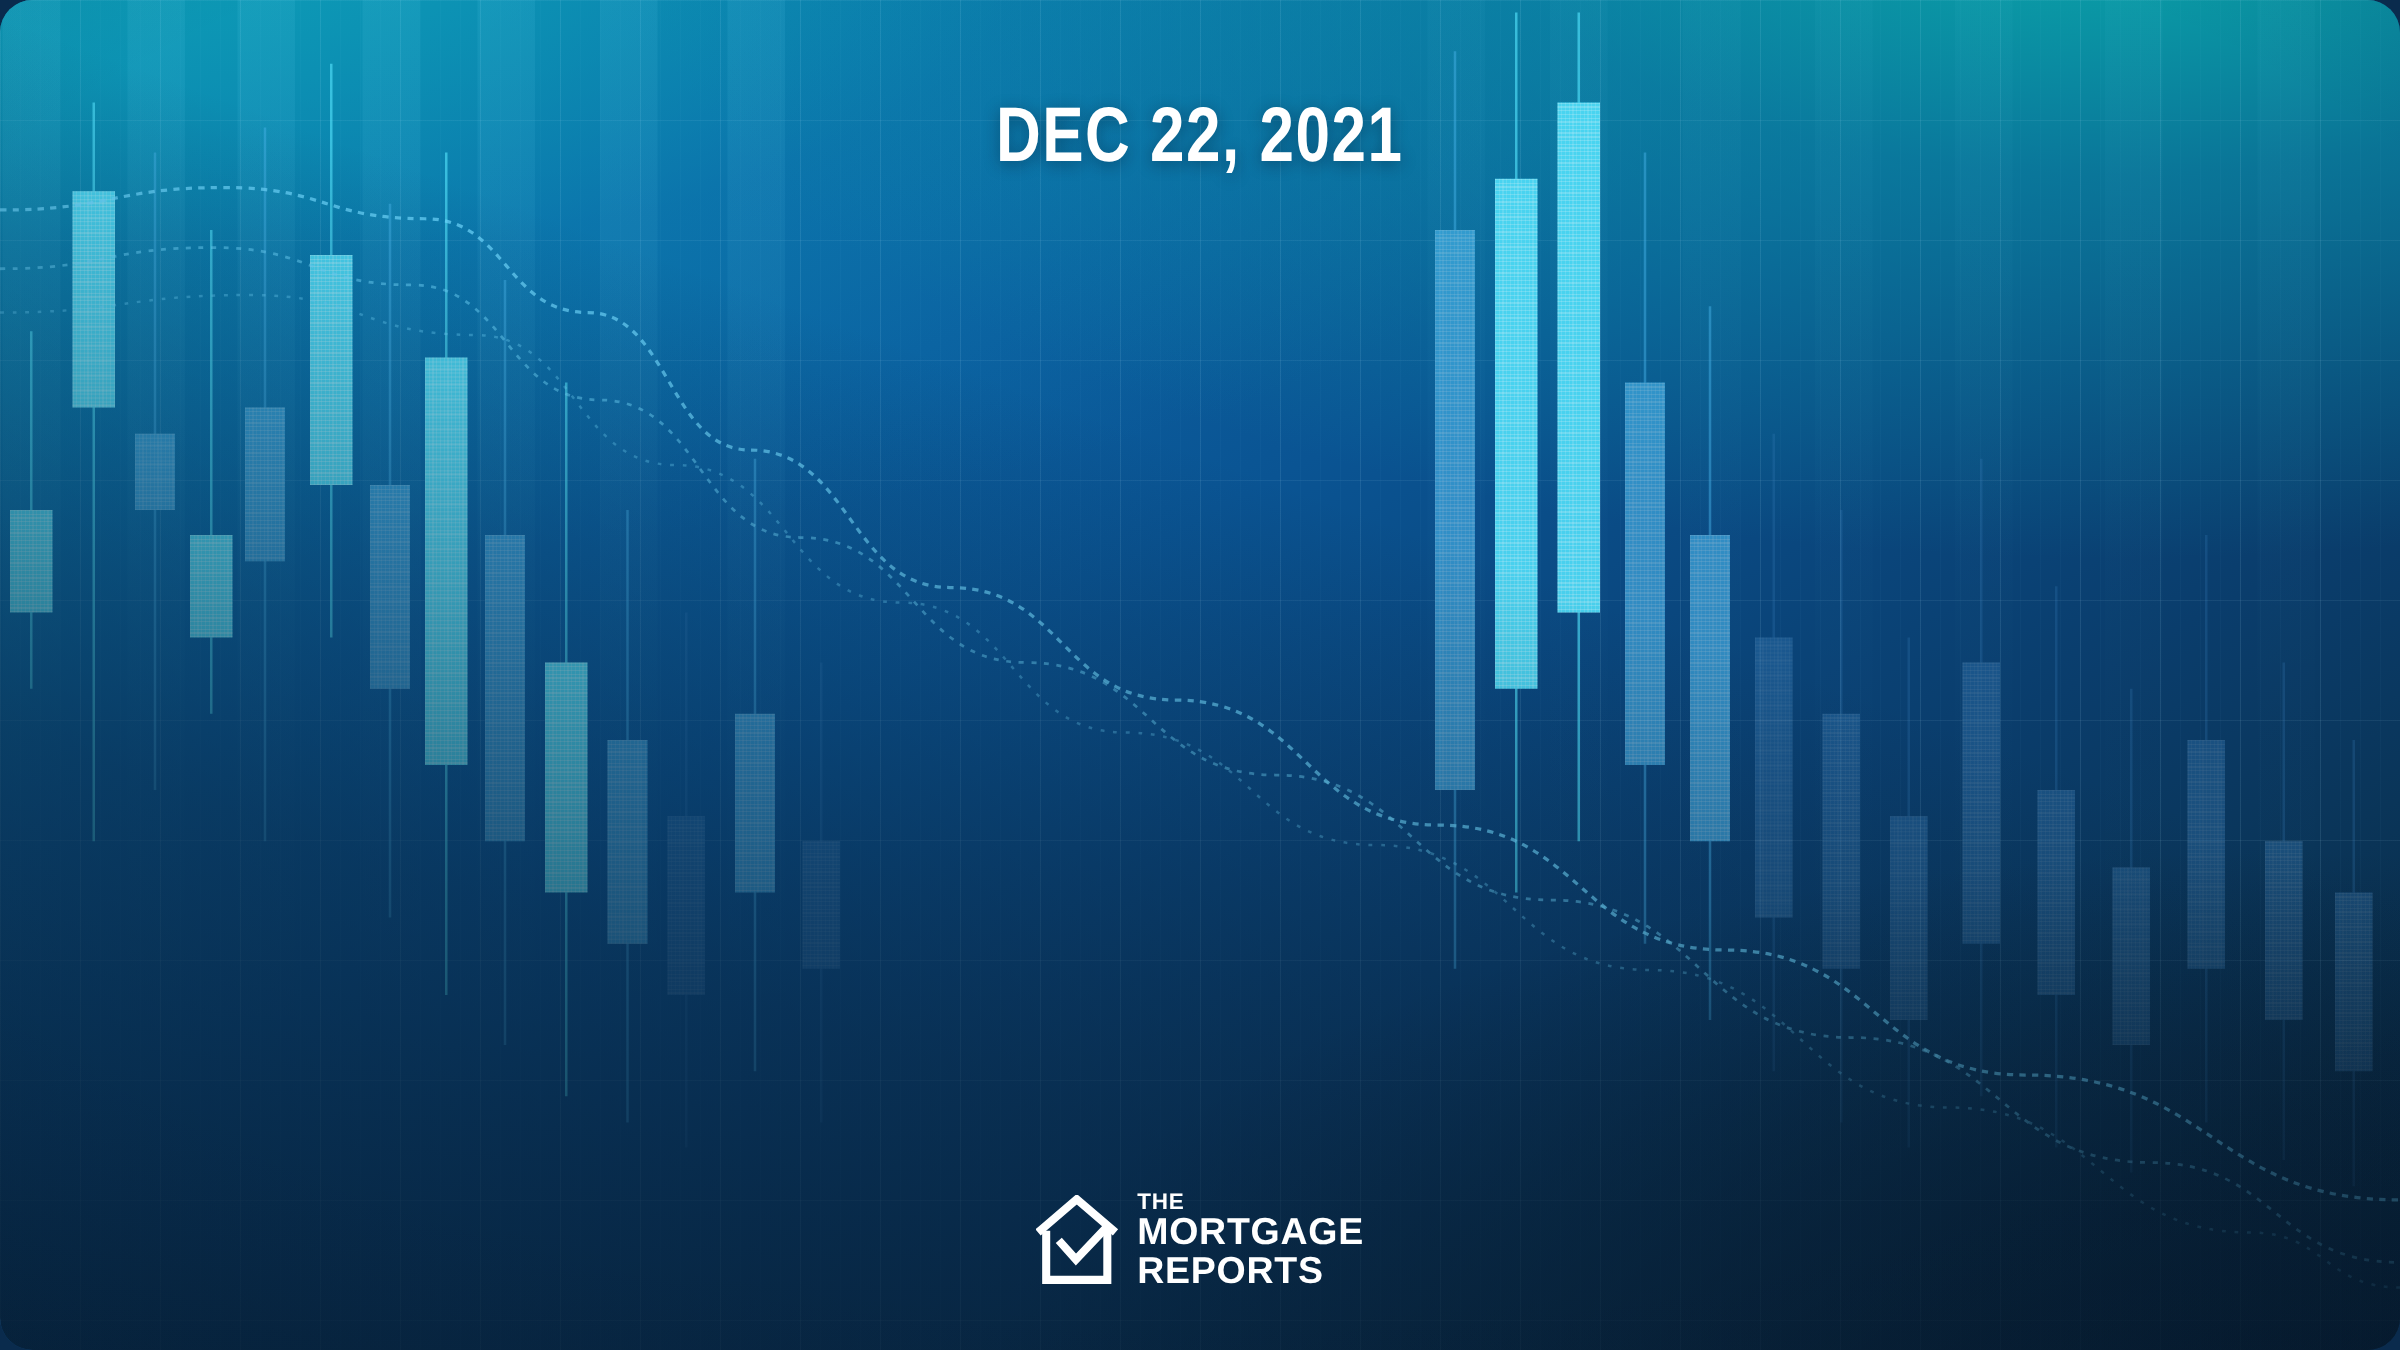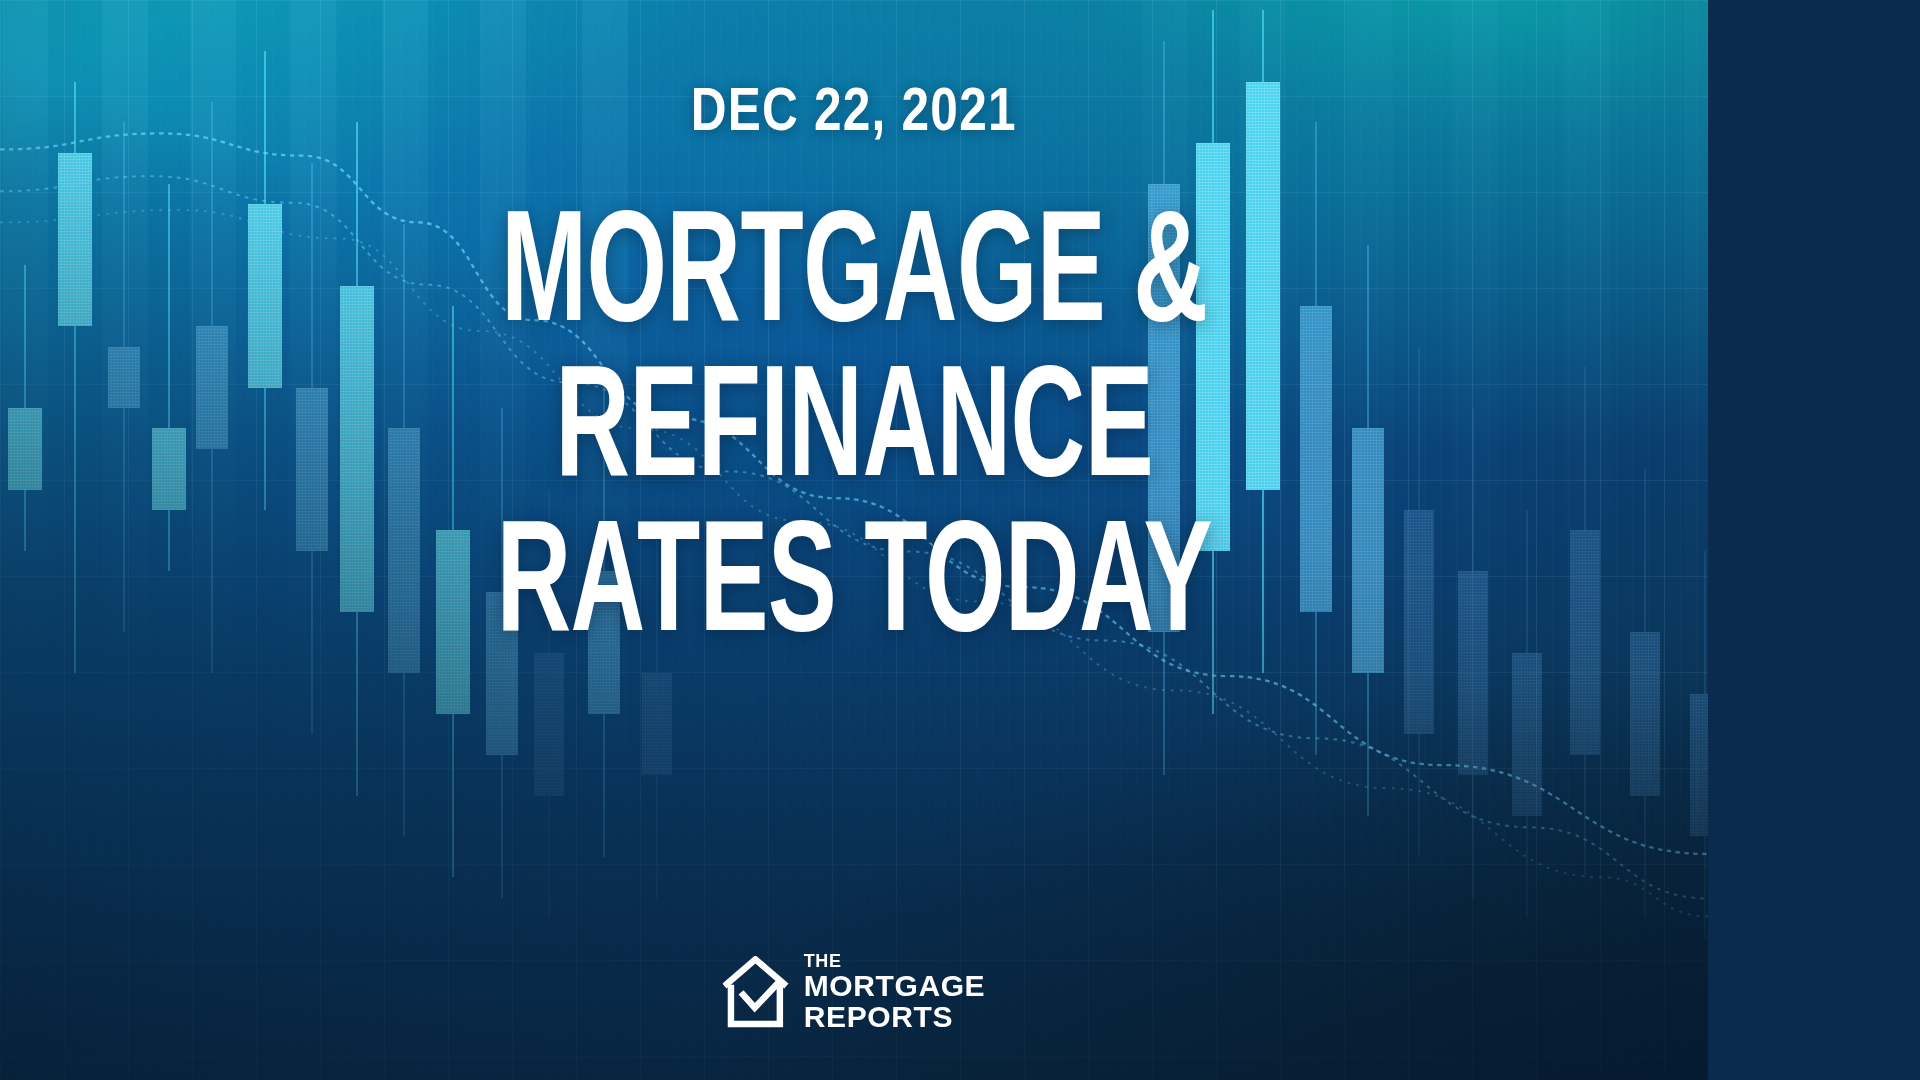--- a/index.html
+++ b/index.html
@@ -6,23 +6,24 @@
 
   html,body {
     width:1920px; height:1080px;
     overflow:hidden;
     background:#0a2b4d;
     font-family:"Liberation Sans", sans-serif;
   }
 
   #banner{
     position:relative;
-    width:1708px; height:1080px;
+    width:1920px; height:1080px;
     overflow:hidden;
     isolation:isolate;
+    border-radius:26px;
   }
 
   
   .bg-base{
     position:absolute; inset:0;
     background:
       radial-gradient(120% 95% at 88% -8%,  rgba(10,175,170,0.95) 0%, rgba(10,150,165,0.55) 22%, rgba(12,120,170,0.0) 52%),
       radial-gradient(110% 80% at 10% -5%,  rgba(12,160,185,0.85) 0%, rgba(12,130,180,0.35) 30%, rgba(12,110,170,0.0) 58%),
       linear-gradient(152deg,
         #0d90ab 0%,
@@ -302,25 +303,20 @@
       <path d="M 0 250 C 100 250, 100 236, 200 236 C 290 236, 290 268, 380 268 C 460 268, 460 372, 540 372 C 630 372, 630 482, 720 482 C 810 482, 810 586, 900 586 C 1000 586, 1000 676, 1100 676 C 1210 676, 1210 776, 1320 776 C 1440 776, 1440 886, 1560 886 C 1680 886, 1680 986, 1800 986 C 1860 986, 1860 1030, 1920 1030" fill="none" stroke="#6fd8ff" stroke-width="2" stroke-dasharray="3 7" stroke-opacity="0.4"></path>
     </svg>
 
   <div class="bg-darken-bottom"></div>
   <div class="vignette"></div>
 
   <div class="content">
 
     <div class="date">DEC 22, 2021</div>
 
-    <div class="headline">
-      <span class="ln">MORTGAGE &amp;</span>
-      <span class="ln">REFINANCE</span>
-      <span class="ln">RATES TODAY</span>
-    </div>
 
   </div>
 
   <div class="logo">
     <svg class="logo-mark" viewBox="0 0 100 106">
       <g fill="none" stroke="#ffffff" stroke-width="9.5" stroke-linecap="square">
         <path d="M6 41 L48 5 L90 41"></path>
         <path d="M12 47 L12 100 L84 100 L84 47"></path>
         <path d="M30 57 L47 76 L84 37"></path>
       </g>

